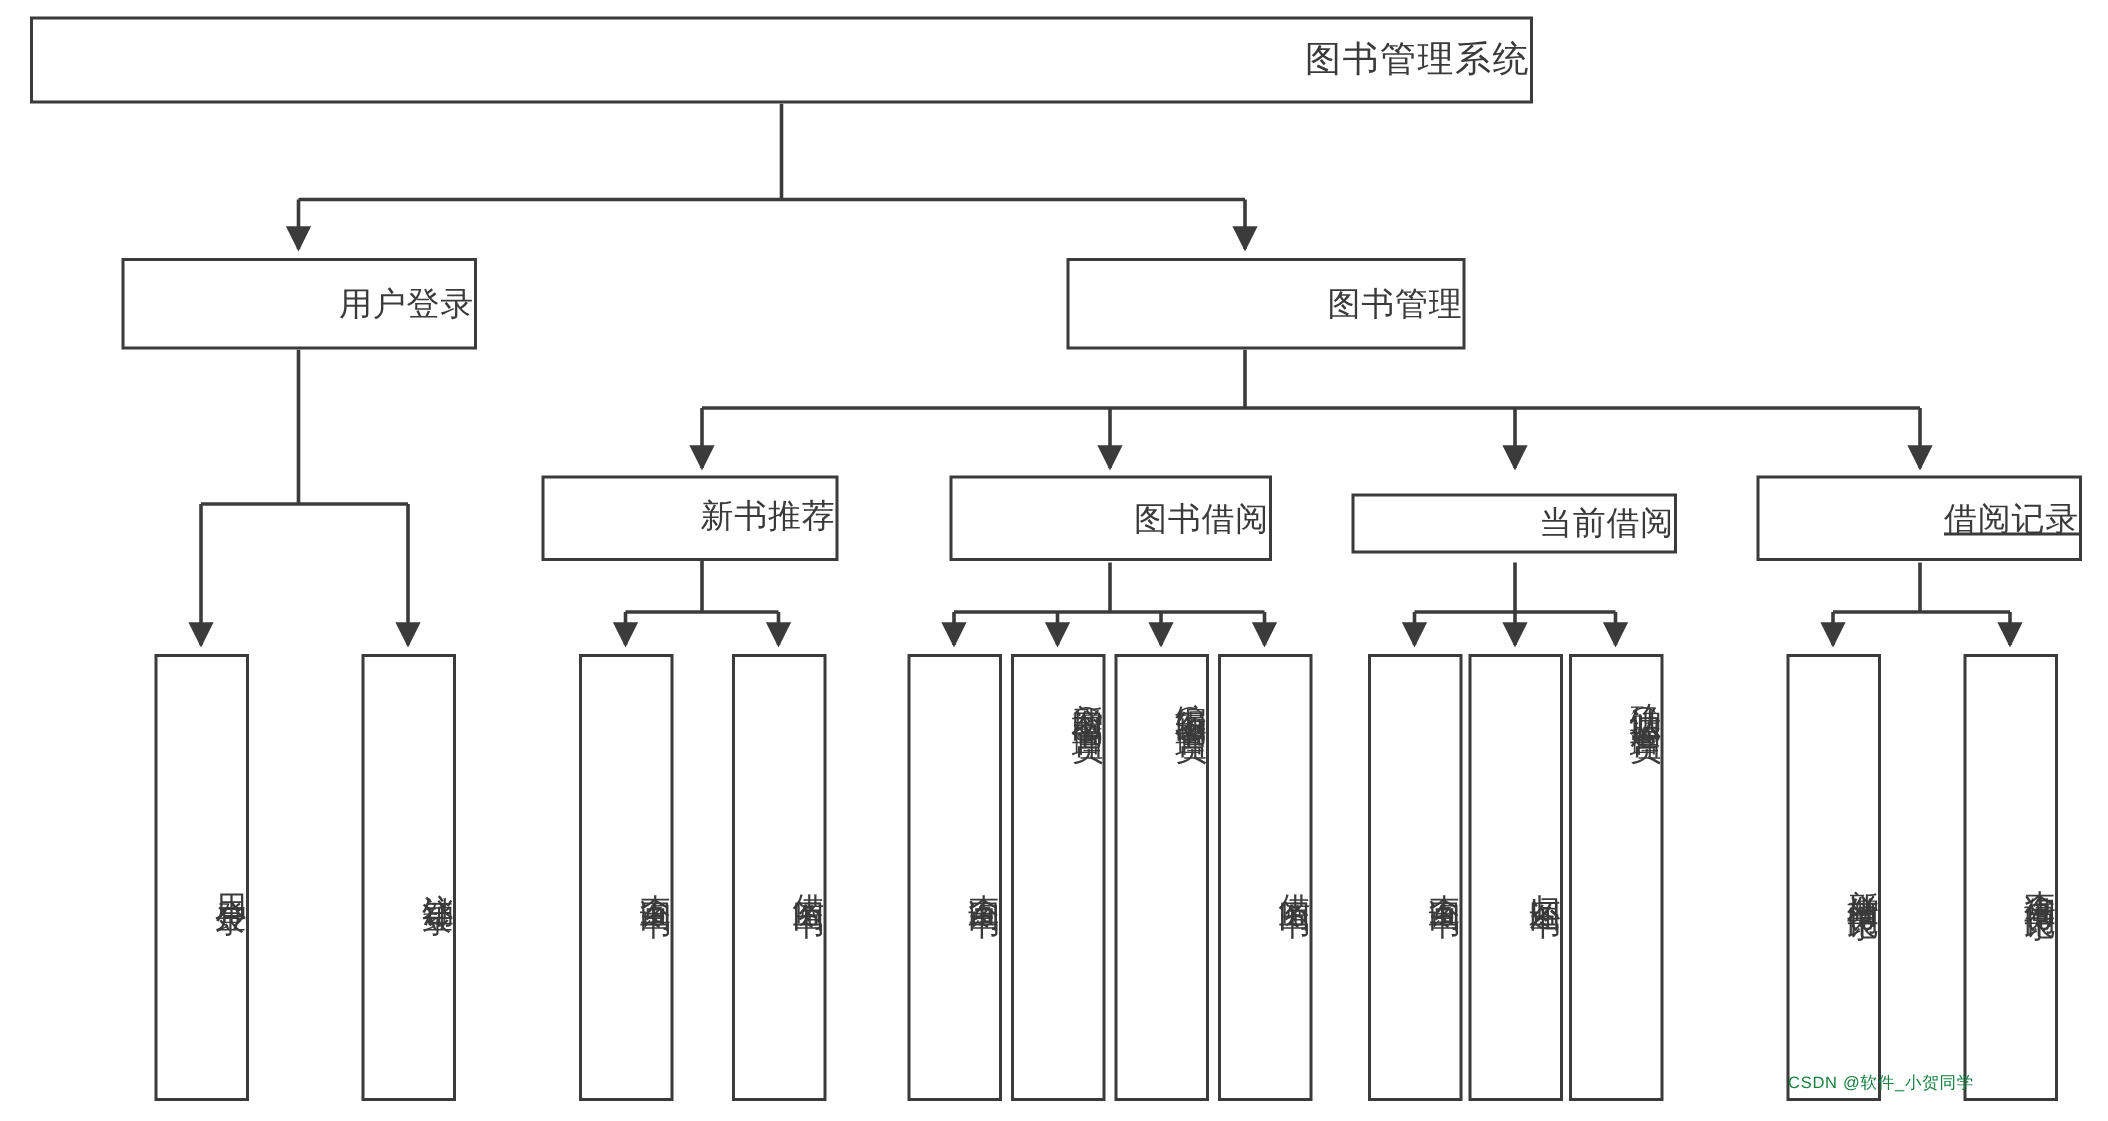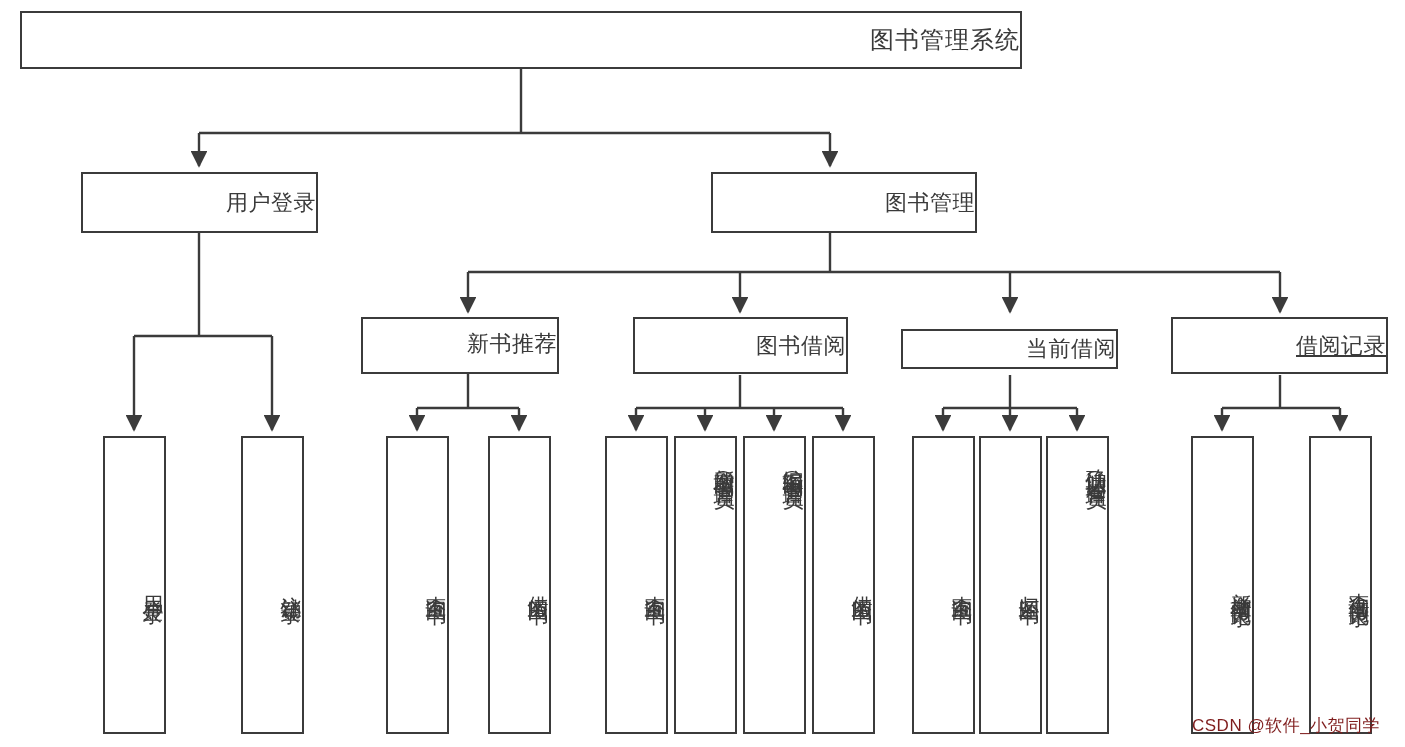--- a/index.html
+++ b/index.html
@@ -60,22 +60,22 @@
     line-height: 1.0;
     letter-spacing: 3px;
     white-space: nowrap;
   }
   .node.vert.center-text {
     align-items: center;
     padding-top: 0;
   }
   .watermark {
     position: absolute;
-    color: #7f1d1d;
-    font-size: 17px;
+    color: #15803d;
+    font-size: 11px;
     letter-spacing: 0.5px;
     white-space: nowrap;
     user-select: none;
   }
 </style>
 </head>
 <body>
 
 <div id="canvas">
 

